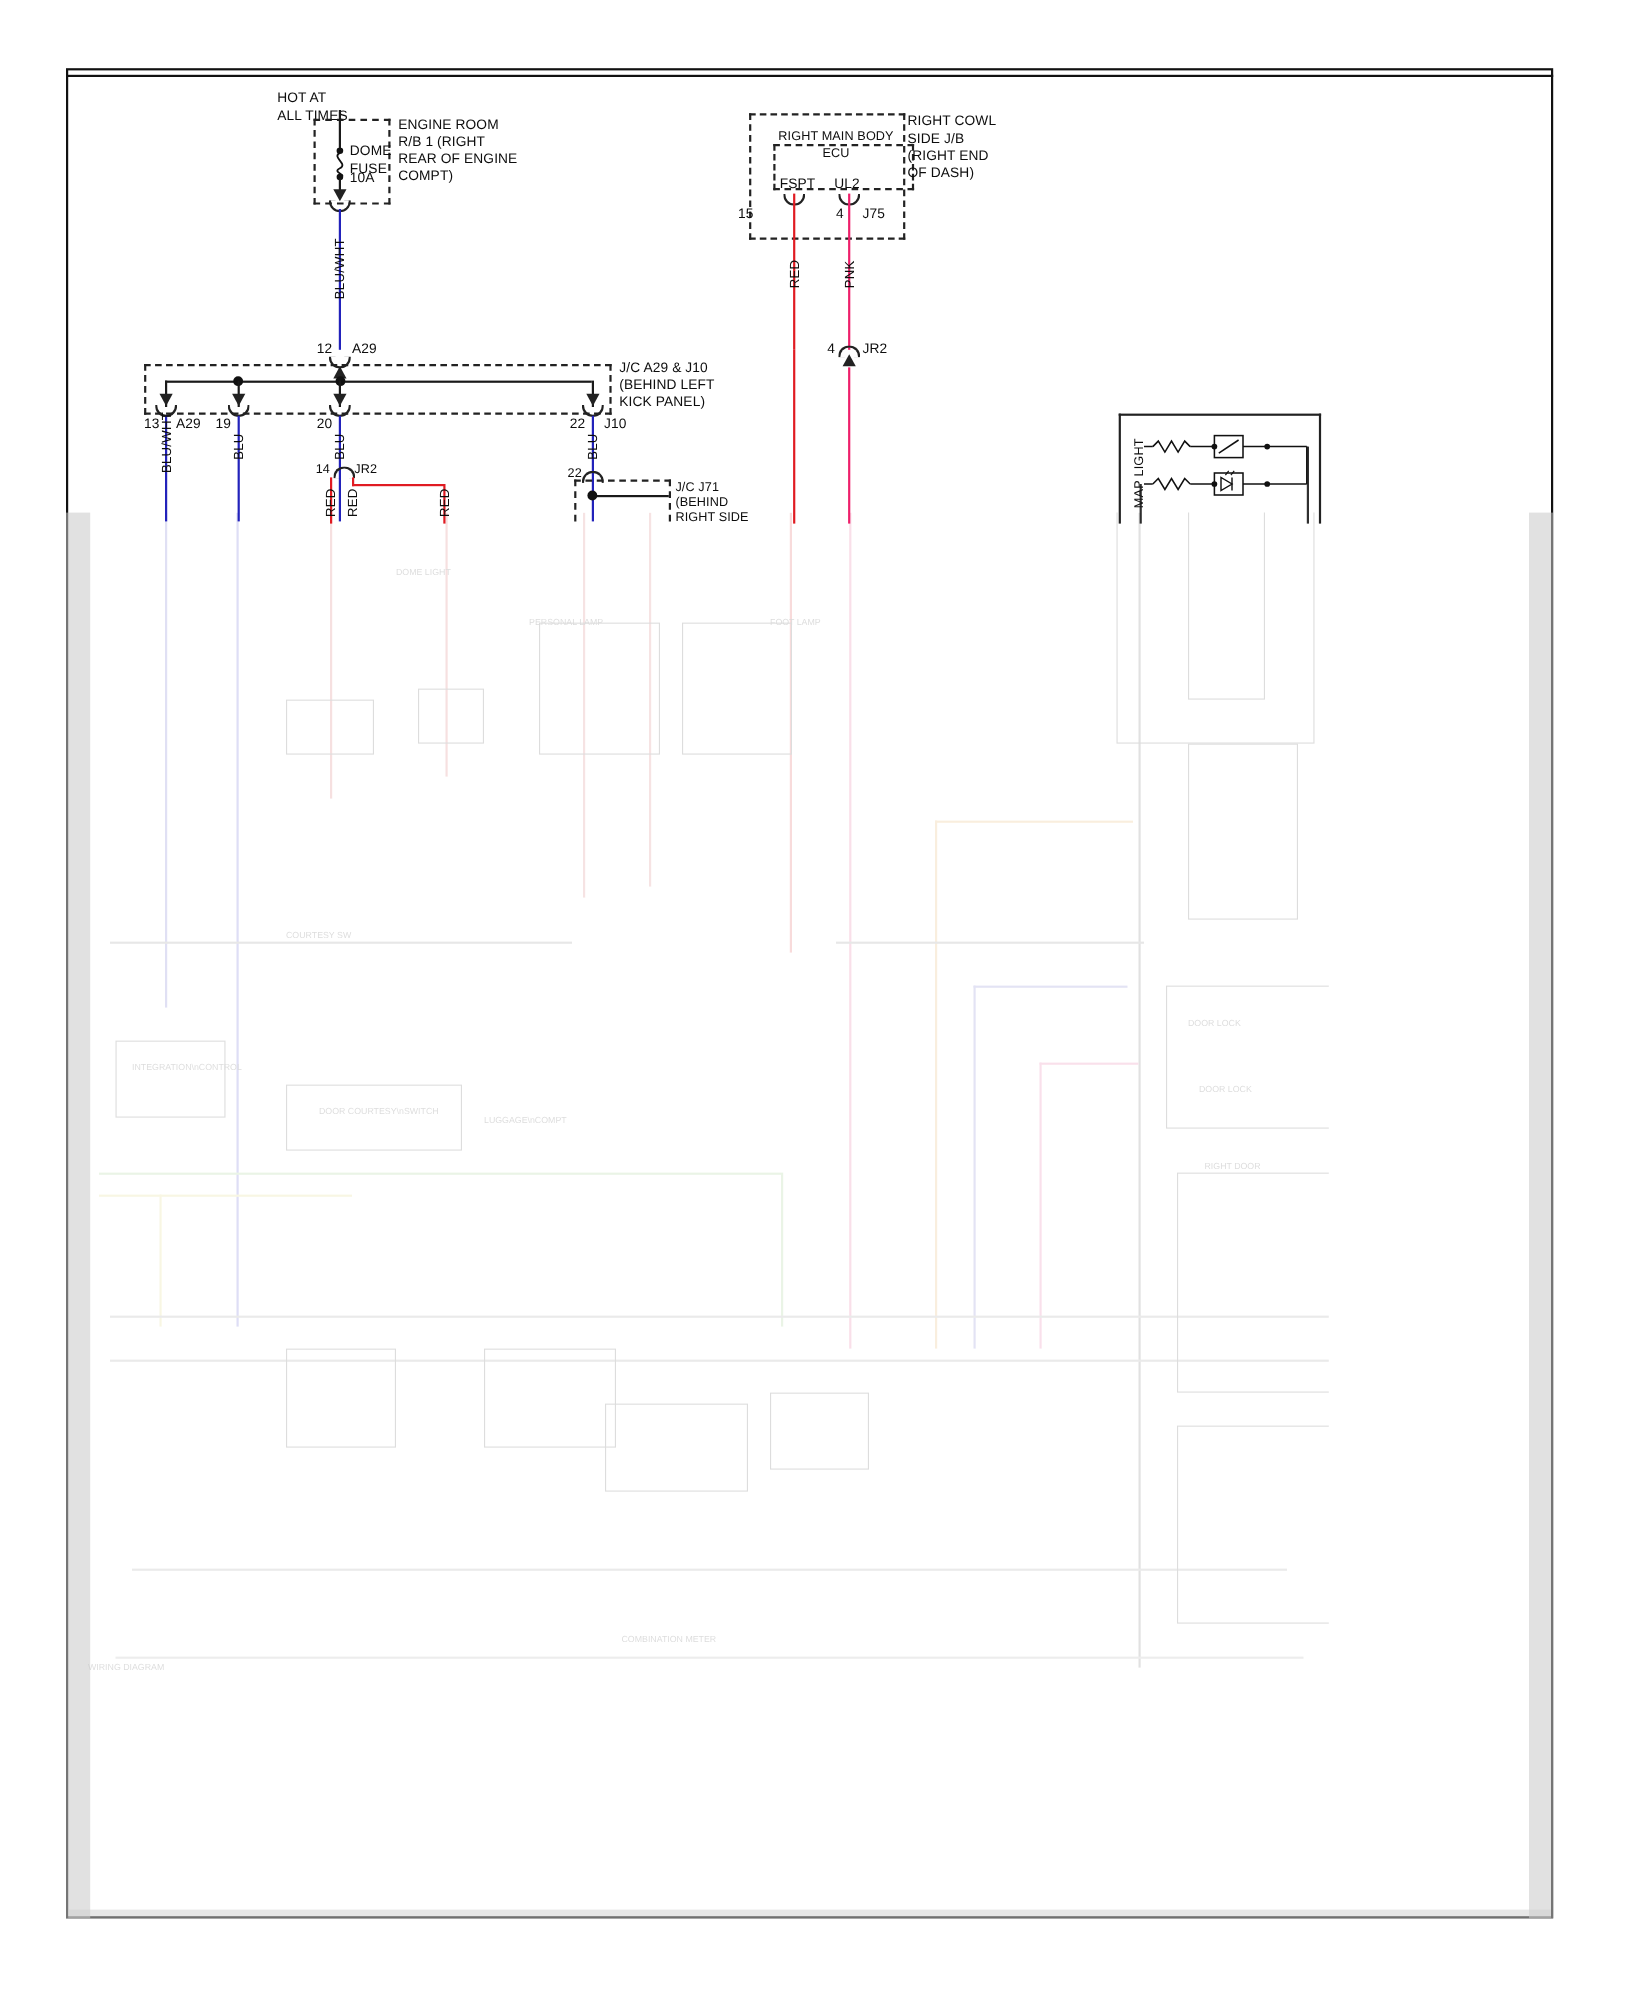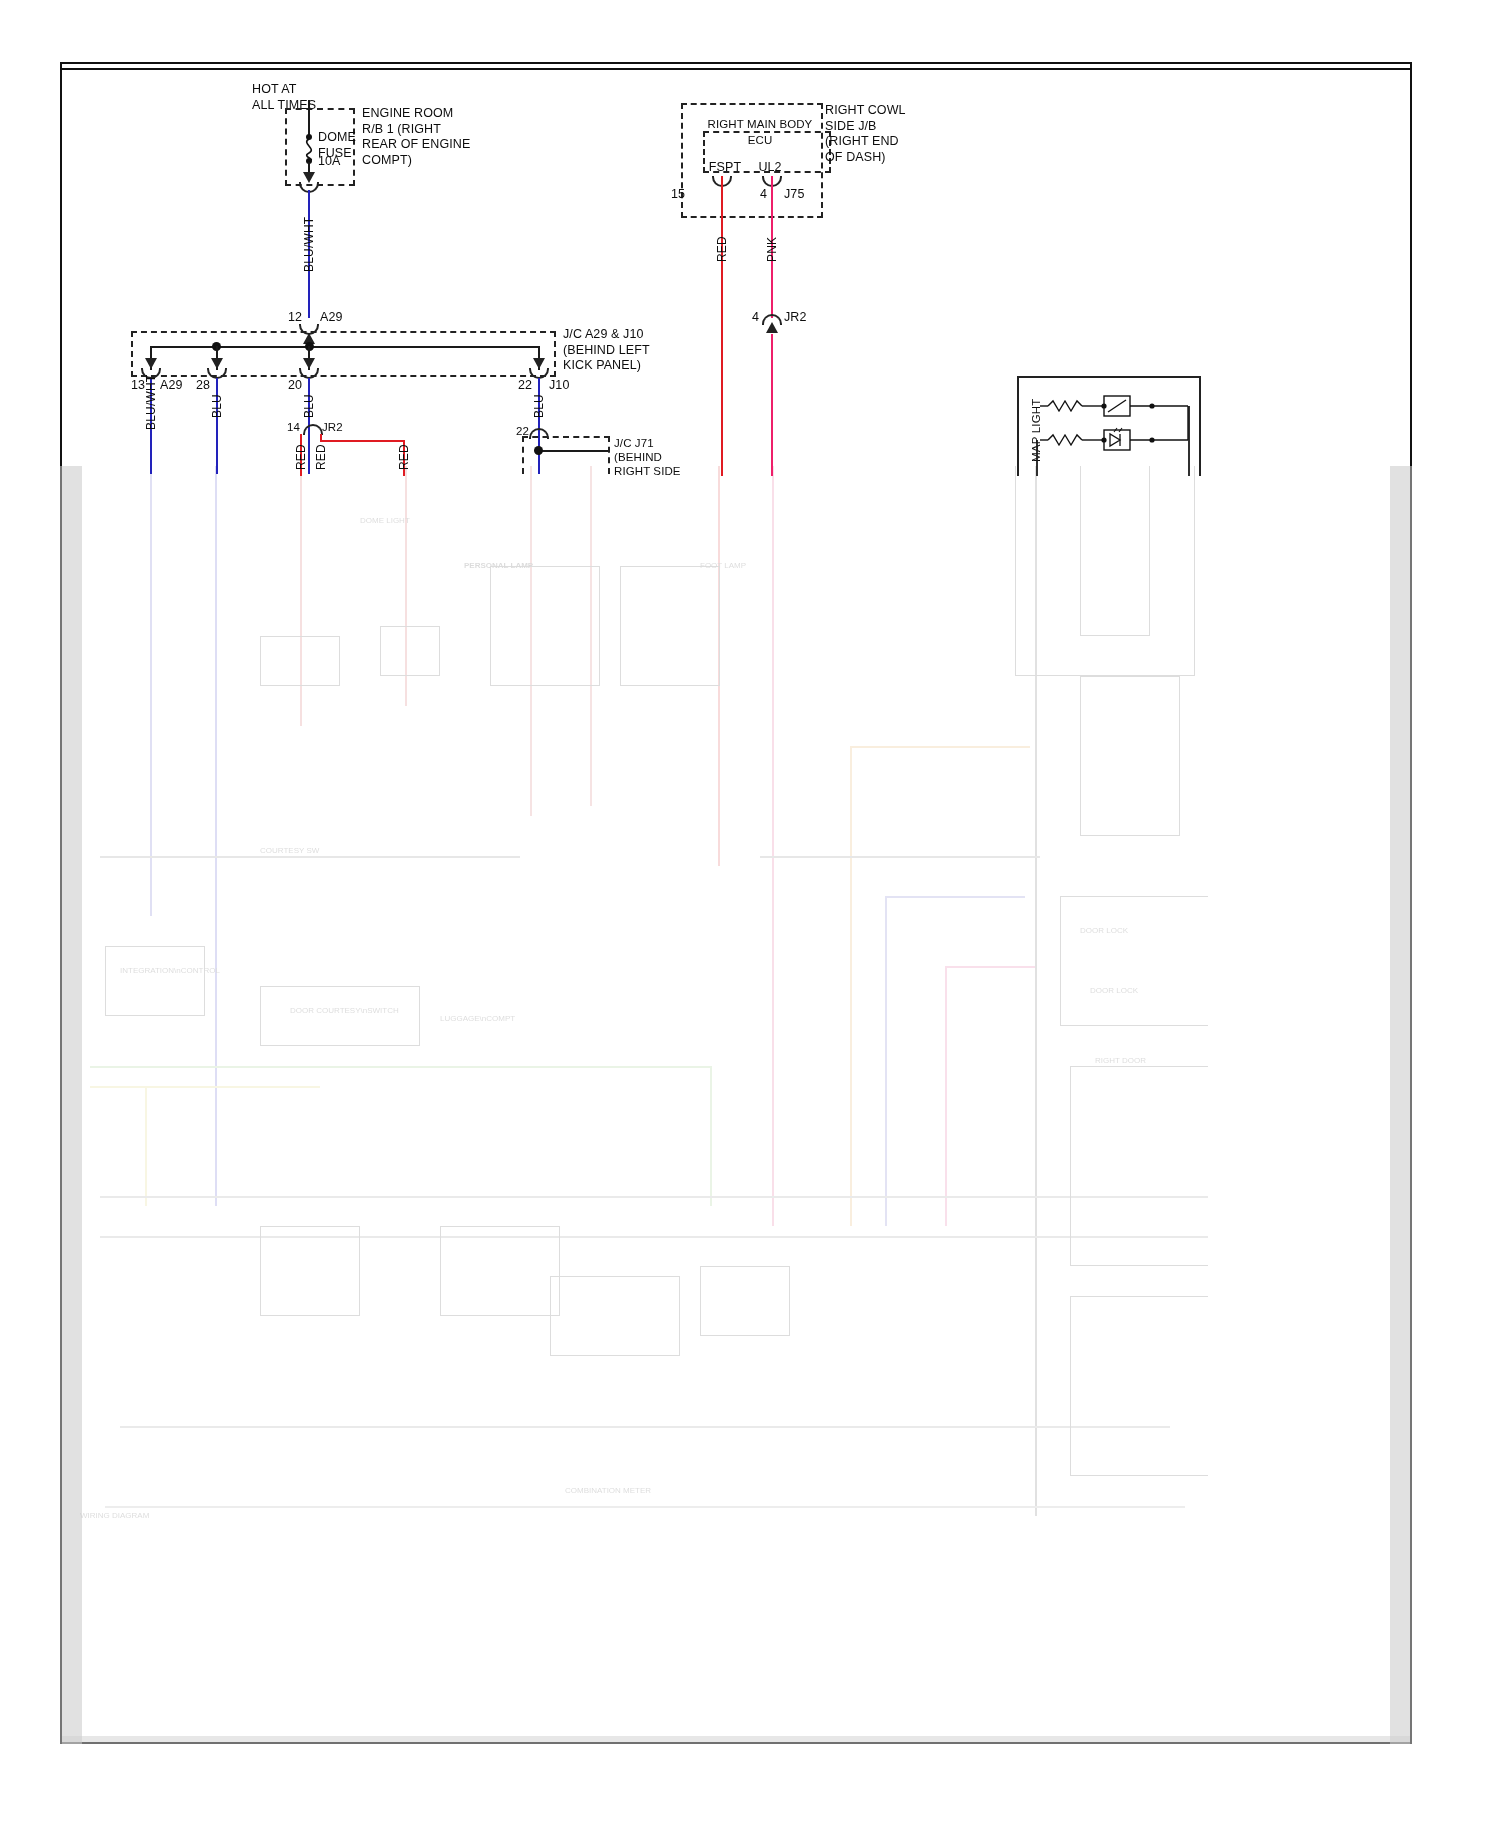--- a/index.html
+++ b/index.html
@@ -229,21 +229,21 @@
     <div class="fbox" style="left:200px;top:760px;width:100px;height:90px;"></div>
     <div class="fbox" style="left:380px;top:760px;width:120px;height:90px;"></div>
     <div class="fbox" style="left:490px;top:810px;width:130px;height:80px;"></div>
     <div class="fbox" style="left:640px;top:800px;width:90px;height:70px;"></div>
     <div class="fbox" style="left:45px;top:480px;width:100px;height:70px;"></div>
     <div class="fbox" style="left:200px;top:520px;width:160px;height:60px;"></div>
     <div class="fbox" style="left:200px;top:170px;width:80px;height:50px;"></div>
     <div class="fbox" style="left:320px;top:160px;width:60px;height:50px;"></div>
 
     <div class="ftxt" style="left:300px;top:50px;">DOME LIGHT</div>
-    <div class="ftxt" style="left:404px;top:95px;font-weight:bold;">PERSONAL LAMP</div>
+    <div class="ftxt" style="left:421px;top:95px;">PERSONAL LAMP</div>
     <div class="ftxt" style="left:640px;top:95px;">FOOT LAMP</div>
     <div class="ftxt" style="left:200px;top:380px;">COURTESY SW</div>
     <div class="ftxt" style="left:1020px;top:460px;">DOOR LOCK</div>
     <div class="ftxt" style="left:1030px;top:520px;">DOOR LOCK</div>
     <div class="ftxt" style="left:1035px;top:590px;">RIGHT DOOR</div>
     <div class="ftxt" style="left:505px;top:1020px;">COMBINATION METER</div>
     <div class="ftxt" style="left:20px;top:1045px;">WIRING DIAGRAM</div>
     <div class="ftxt" style="left:60px;top:500px;">INTEGRATION\nCONTROL</div>
     <div class="ftxt" style="left:230px;top:540px;">DOOR COURTESY\nSWITCH</div>
     <div class="ftxt" style="left:380px;top:548px;">LUGGAGE\nCOMPT</div>
@@ -301,21 +301,21 @@
 
   <div class="wire v w-blk" style="left:150px;top:346px;height:24px;"></div>
   <div class="arr-d" style="left:145px;top:358px;"></div>
   <div class="cup" style="left:141px;top:368px;"></div>
   <div class="lbl" style="left:131px;top:378px;">13</div>
   <div class="lbl" style="left:160px;top:378px;">A29</div>
 
   <div class="wire v w-blk" style="left:216px;top:346px;height:24px;"></div>
   <div class="arr-d" style="left:211px;top:358px;"></div>
   <div class="cup" style="left:207px;top:368px;"></div>
-  <div class="lbl" style="left:196px;top:378px;">28</div>
+  <div class="lbl" style="left:196px;top:378px;">19</div>
 
   <div class="wire v w-blk" style="left:308px;top:346px;height:24px;"></div>
   <div class="arr-d" style="left:303px;top:358px;"></div>
   <div class="cup" style="left:299px;top:368px;"></div>
   <div class="lbl" style="left:288px;top:378px;">20</div>
 
   <div class="wire v w-blk" style="left:538px;top:346px;height:24px;"></div>
   <div class="arr-d" style="left:533px;top:358px;"></div>
   <div class="cup" style="left:529px;top:368px;"></div>
   <div class="lbl" style="left:518px;top:378px;">22</div>

